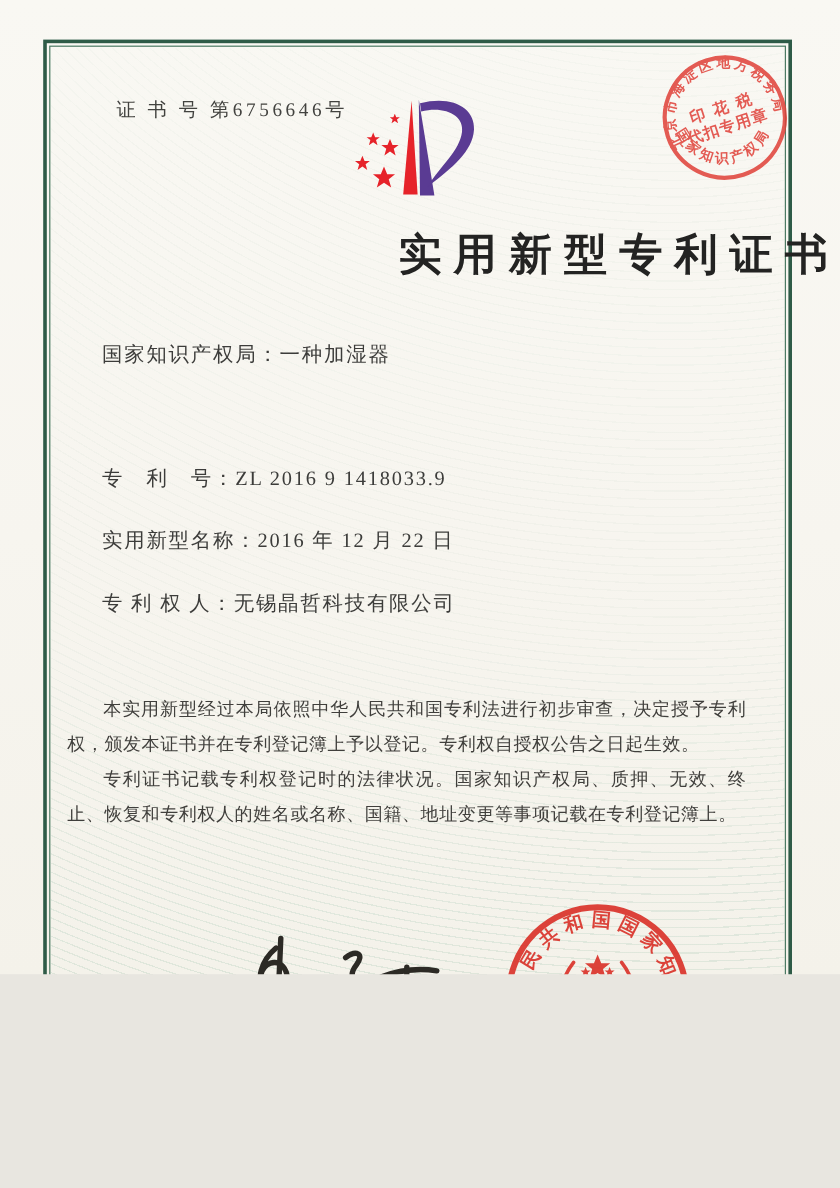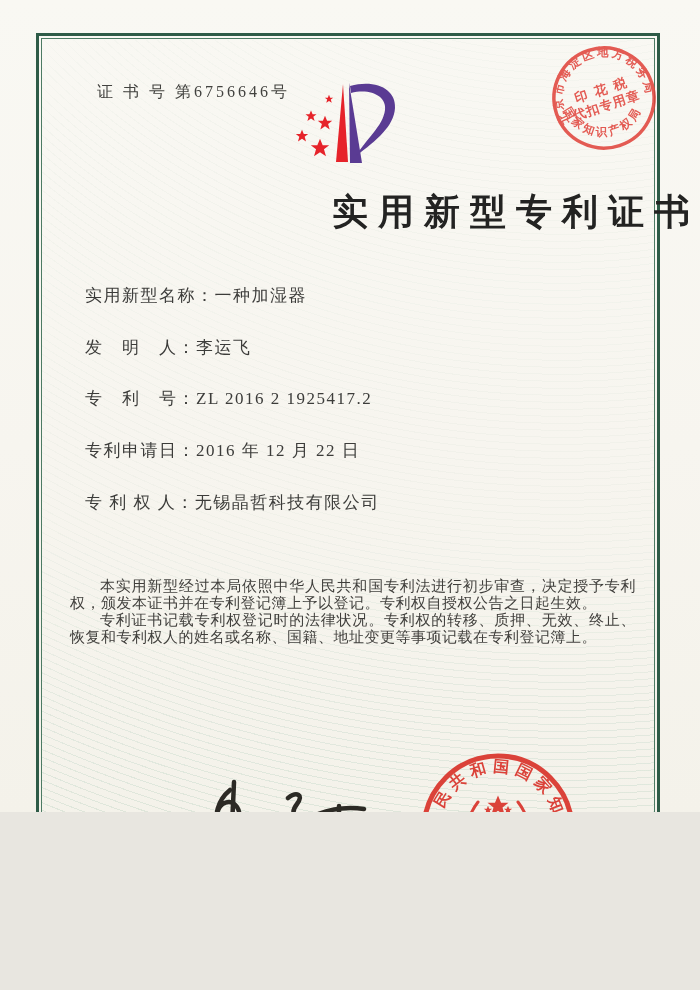--- a/index.html
+++ b/index.html
@@ -29,22 +29,22 @@
     position:absolute;left:97px;top:82px;font-size:16px;letter-spacing:3px;color:#42423f;
   }
   .logo{position:absolute;left:293px;top:78px;width:110px;height:92px;}
   .title{
     position:absolute;left:0;top:188px;width:100%;text-align:right;
     font-size:36px;font-weight:700;letter-spacing:10px;text-indent:10px;color:#232322;
   }
   .field{position:absolute;left:85px;font-size:17px;letter-spacing:1.5px;color:#3c3c3a;white-space:nowrap;}
   .f0{top:284px}.f1{top:336px}.f2{top:387px}.f3{top:439px}.f4{top:491px}.f5{top:542px}
   .body-text{
-    position:absolute;left:70px;top:578px;width:566px;
-    font-size:15px;line-height:17px;text-align:justify;color:#403f3c;
+    position:absolute;left:56px;top:578px;width:566px;
+    font-size:15px;line-height:29px;text-align:justify;color:#403f3c;
   }
   .body-text p{margin:0;text-indent:2em;letter-spacing:0.5px;}
   .signer-title{position:absolute;left:100px;top:804px;font-size:17px;letter-spacing:3px;color:#38382f;margin-top:32px;}
   .signer-name{position:absolute;left:96px;top:844px;font-size:12px;letter-spacing:2px;color:#38382f;}
   .signature{position:absolute;left:196px;top:776px;width:175px;height:105px;}
   .seal{position:absolute;left:418px;top:750px;width:160px;height:160px;opacity:.92;}
   .seal-date{
     position:absolute;left:432px;top:867px;font-size:16.5px;font-weight:700;
     letter-spacing:2px;color:#33302b;transform:rotate(-1.5deg);white-space:nowrap;
   }
@@ -77,29 +77,28 @@
       <polygon points="50,6 55,84 43,84"></polygon>
     </g>
     <g fill="#5a3b93">
       <polygon points="56,5 69,85 57,85"></polygon>
       <path d="M57,8 C84,1 103,12 102,30 C101,48 84,62 63,78 C74,60 90,48 92,32 C94,18 77,10 58,15 Z"></path>
     </g>
   </svg>
 
   <div class="title">实用新型专利证书</div>
 
-  <div class="field f0"><span>实用新型名称：</span><span>一种加湿器</span></div>
-  <div class="field f1"><span>发　明　人：</span><span>李运飞</span></div>
-  <div class="field f2"><span>专　利　号：</span><span>ZL 2016 2 1925417.2</span></div>
-  <div class="field f3"><span>专利申请日：</span><span>2016 年 12 月 22 日</span></div>
+  <div class="field f0"><span>国家知识产权局：</span><span>一种加湿器</span></div>
+  <div class="field f2"><span>专　利　号：</span><span>ZL 2016 9 1418033.9</span></div>
+  <div class="field f3"><span>实用新型名称：</span><span>2016 年 12 月 22 日</span></div>
   <div class="field f4"><span>专 利 权 人：</span><span>无锡晶哲科技有限公司</span></div>
 
   <div class="body-text">
     <p>本实用新型经过本局依照中华人民共和国专利法进行初步审查，决定授予专利权，颁发本证书并在专利登记簿上予以登记。专利权自授权公告之日起生效。</p>
-    <p>专利证书记载专利权登记时的法律状况。专利权的转移、质押、无效、终止、恢复和专利权人的姓名或名称、国籍、地址变更等事项记载在专利登记簿上。</p>
+    <p>专利证书记载专利权登记时的法律状况。国家知识产权局、质押、无效、终止、恢复和专利权人的姓名或名称、国籍、地址变更等事项记载在专利登记簿上。</p>
   </div>
 
   <div class="signer-title">局长</div>
   <div class="signer-name">申长雨</div>
 
   <svg class="signature" viewBox="0 0 175 105" aria-hidden="true">
     <g fill="none" stroke="#2c2a25" stroke-width="4.5" stroke-linecap="round" stroke-linejoin="round">
       <path d="M34,14 C22,24 16,42 26,48 C38,55 48,42 41,31 C35,22 23,26 21,38"></path>
       <path d="M38,6 C37,30 35,70 33,98"></path>
       <path d="M92,22 c9,-7 16,-3 9,6 c-7,9 -3,16 9,14"></path>

